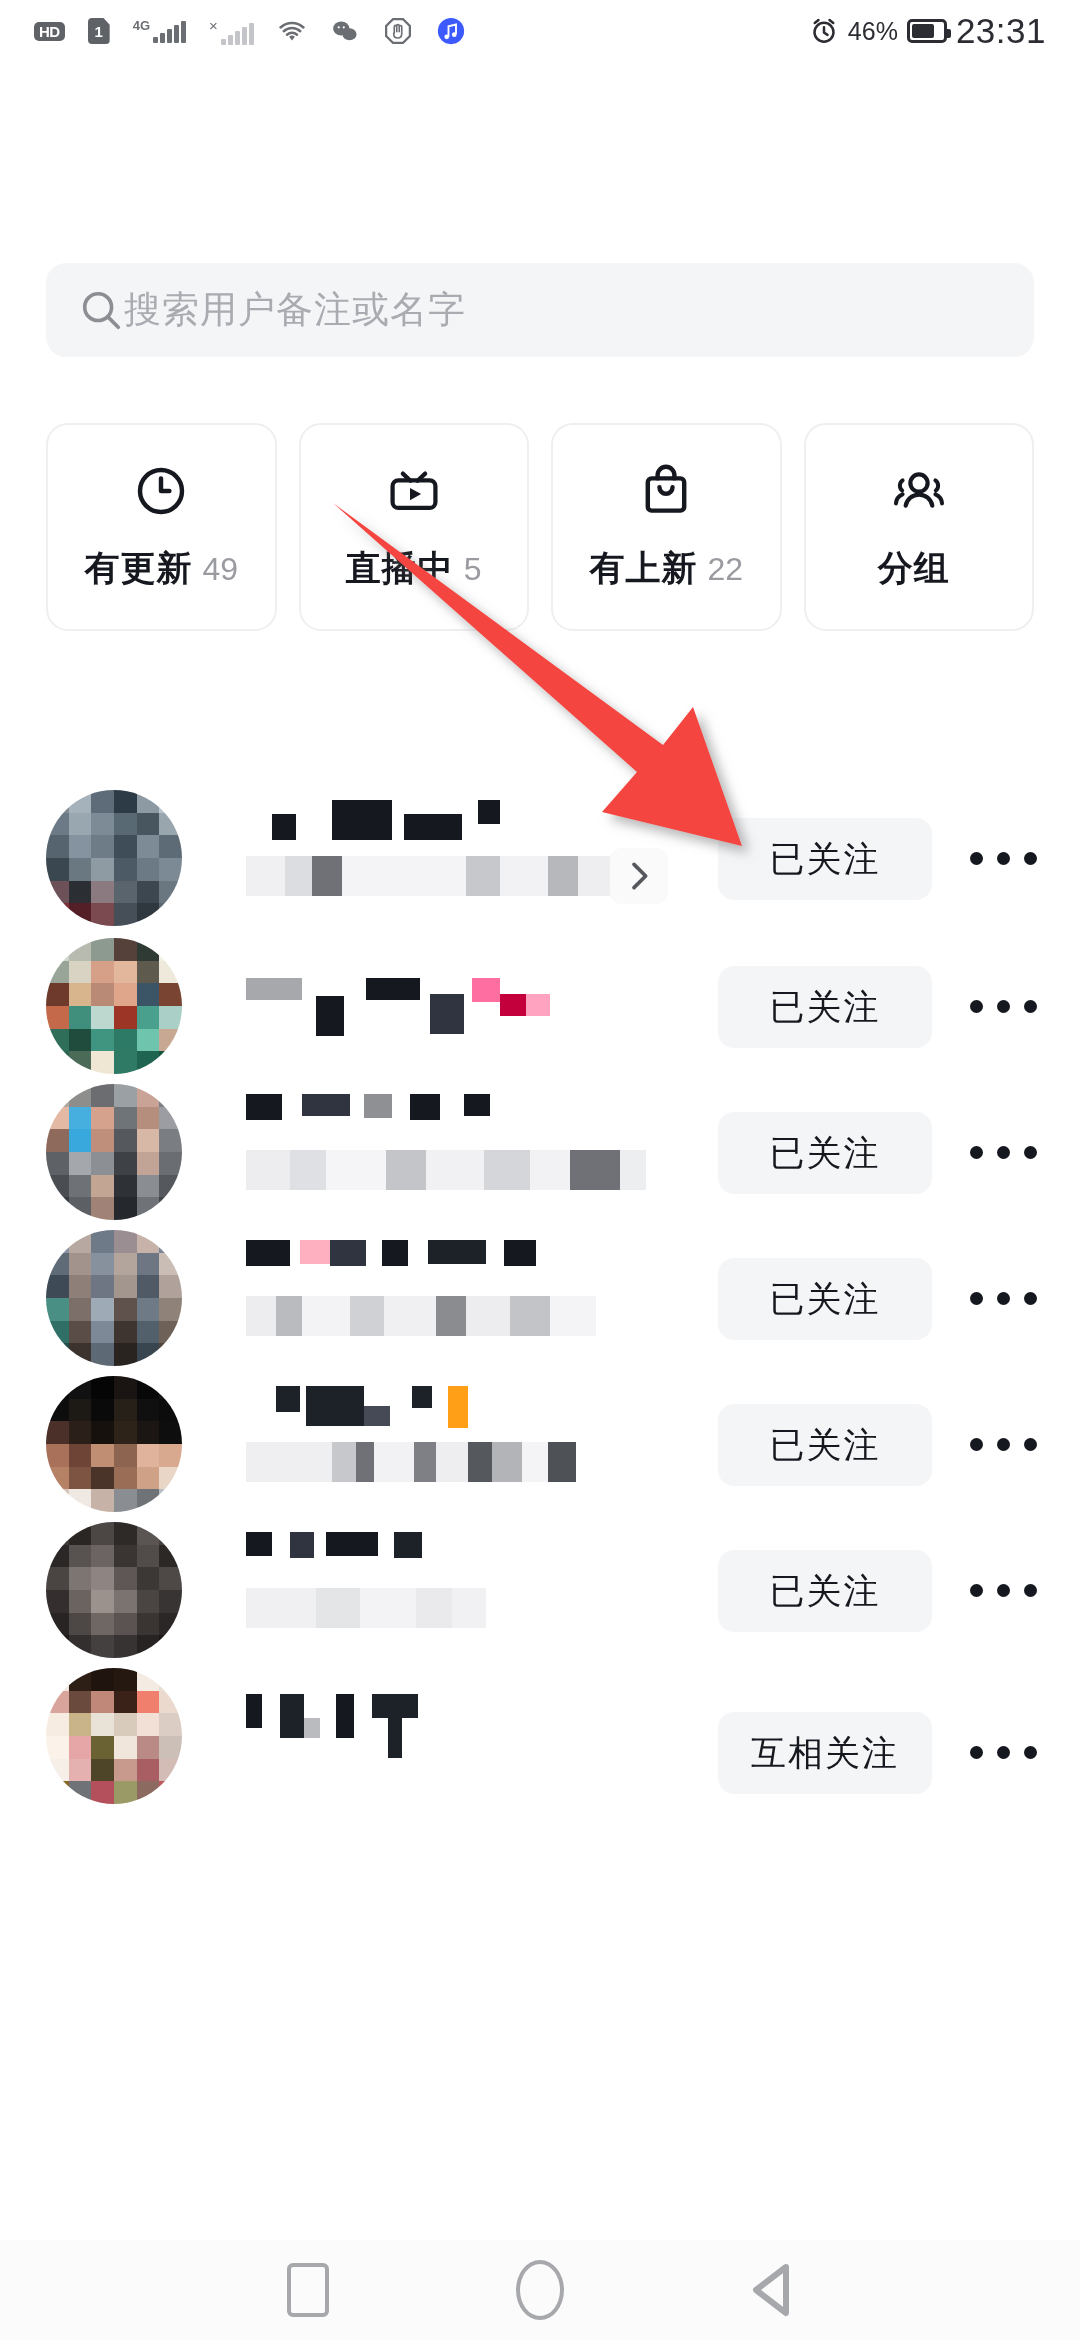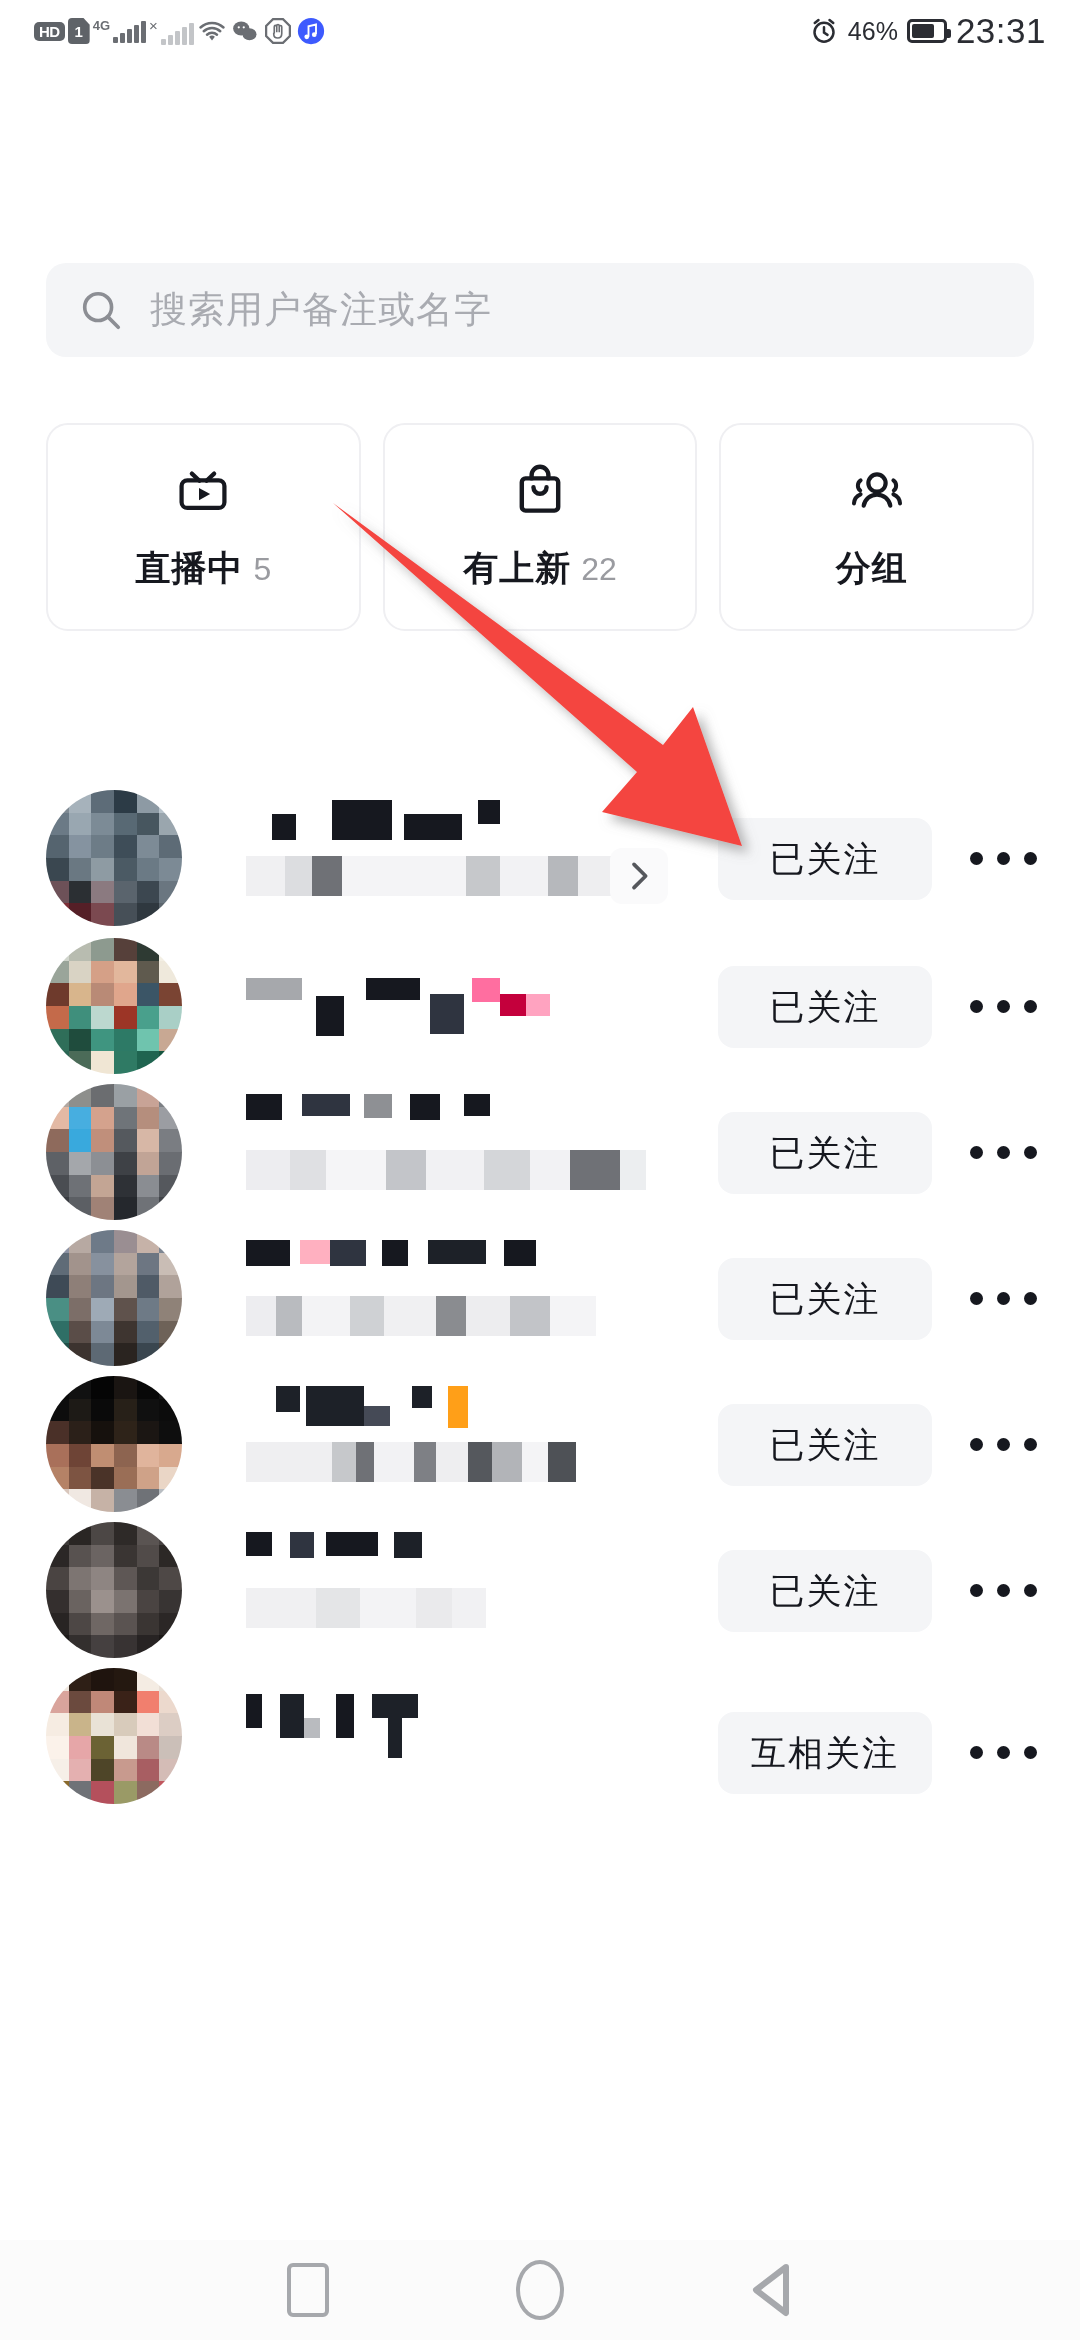--- a/index.html
+++ b/index.html
@@ -10,21 +10,21 @@
     overflow:hidden;
   }
   #screen { position:relative; width:1080px; height:2340px; background:#fff; }
 
   
   .statusbar {
     position:absolute; top:0; left:0; width:1080px; height:62px;
     display:flex; align-items:center; justify-content:space-between;
     padding:0 34px;
   }
-  .sb-left { display:flex; align-items:center; gap:3px; }
+  .sb-left { display:flex; align-items:center; gap:23px; }
   .sb-right { display:flex; align-items:center; gap:9px; }
   .sb-hd {
     background:#5f6368; color:#fff; font-size:15px; font-weight:bold;
     border-radius:5px; padding:2px 5px; line-height:1; letter-spacing:-0.5px;
   }
   .sb-sim {
     background:#5f6368; color:#fff; font-size:15px; font-weight:bold;
     border-radius:4px; width:22px; height:26px;
     display:flex; align-items:center; justify-content:center;
     clip-path: polygon(0 0, 72% 0, 100% 26%, 100% 100%, 0 100%);
@@ -77,21 +77,21 @@
     bottom:-26px; width:82px; height:7px; background:#16181f; border-radius:4px;
   }
   .hdr-divider {
     position:absolute; left:0; top:201px; width:1080px; height:2px; background:#ededf0;
   }
 
   
   .searchbar {
     position:absolute; left:46px; top:263px; width:988px; height:94px;
     background:#f4f5f7; border-radius:20px; display:flex; align-items:center;
-    padding-left:32px; gap:26px;
+    padding-left:32px; 
   }
   .search-ph { font-size:37px; color:#a9abb1; letter-spacing:1px; }
 
   
   .cards {
     position:absolute; left:46px; top:423px; width:988px; height:208px;
     display:flex; gap:22px;
   }
   .card {
     flex:1; background:#fff; border:2px solid #efeff2; border-radius:22px;
@@ -227,20 +227,32 @@
   <div class="searchbar">
     <svg width="46" height="46" viewBox="0 0 24 24">
       <circle cx="10.5" cy="10.5" r="7" fill="none" stroke="#8c8e94" stroke-width="1.9"></circle>
       <path d="M15.6 15.6L21 21" stroke="#8c8e94" stroke-width="1.9" stroke-linecap="round"></path>
     </svg>
     <span class="search-ph">搜索用户备注或名字</span>
   </div>
 
   <div class="cards">
 
+    <div class="card">
+      <div class="card-icon">
+        <svg width="56" height="56" viewBox="0 0 24 24">
+          <circle cx="12" cy="12" r="9" fill="none" stroke="#16181f" stroke-width="1.9"></circle>
+          <path d="M12 6.6V12h3.6" fill="none" stroke="#16181f" stroke-width="1.9" stroke-linecap="round" stroke-linejoin="round"></path>
+        </svg>
+      </div>
+      <div class="card-text">
+        <span class="card-label">有更新</span>
+        <span class="card-count">49</span>
+      </div>
+    </div>
 
     <div class="card">
       <div class="card-icon">
         <svg width="58" height="56" viewBox="0 0 26 24">
           <path d="M8 4.2L11.4 7.4M18 4.2L14.6 7.4" stroke="#16181f" stroke-width="1.9" stroke-linecap="round"></path>
           <rect x="3.4" y="7.2" width="19.2" height="12.4" rx="2.6" fill="none" stroke="#16181f" stroke-width="1.9"></rect>
           <path d="M11.2 10.6l5 2.8-5 2.8z" fill="#16181f"></path>
         </svg>
       </div>
       <div class="card-text">

